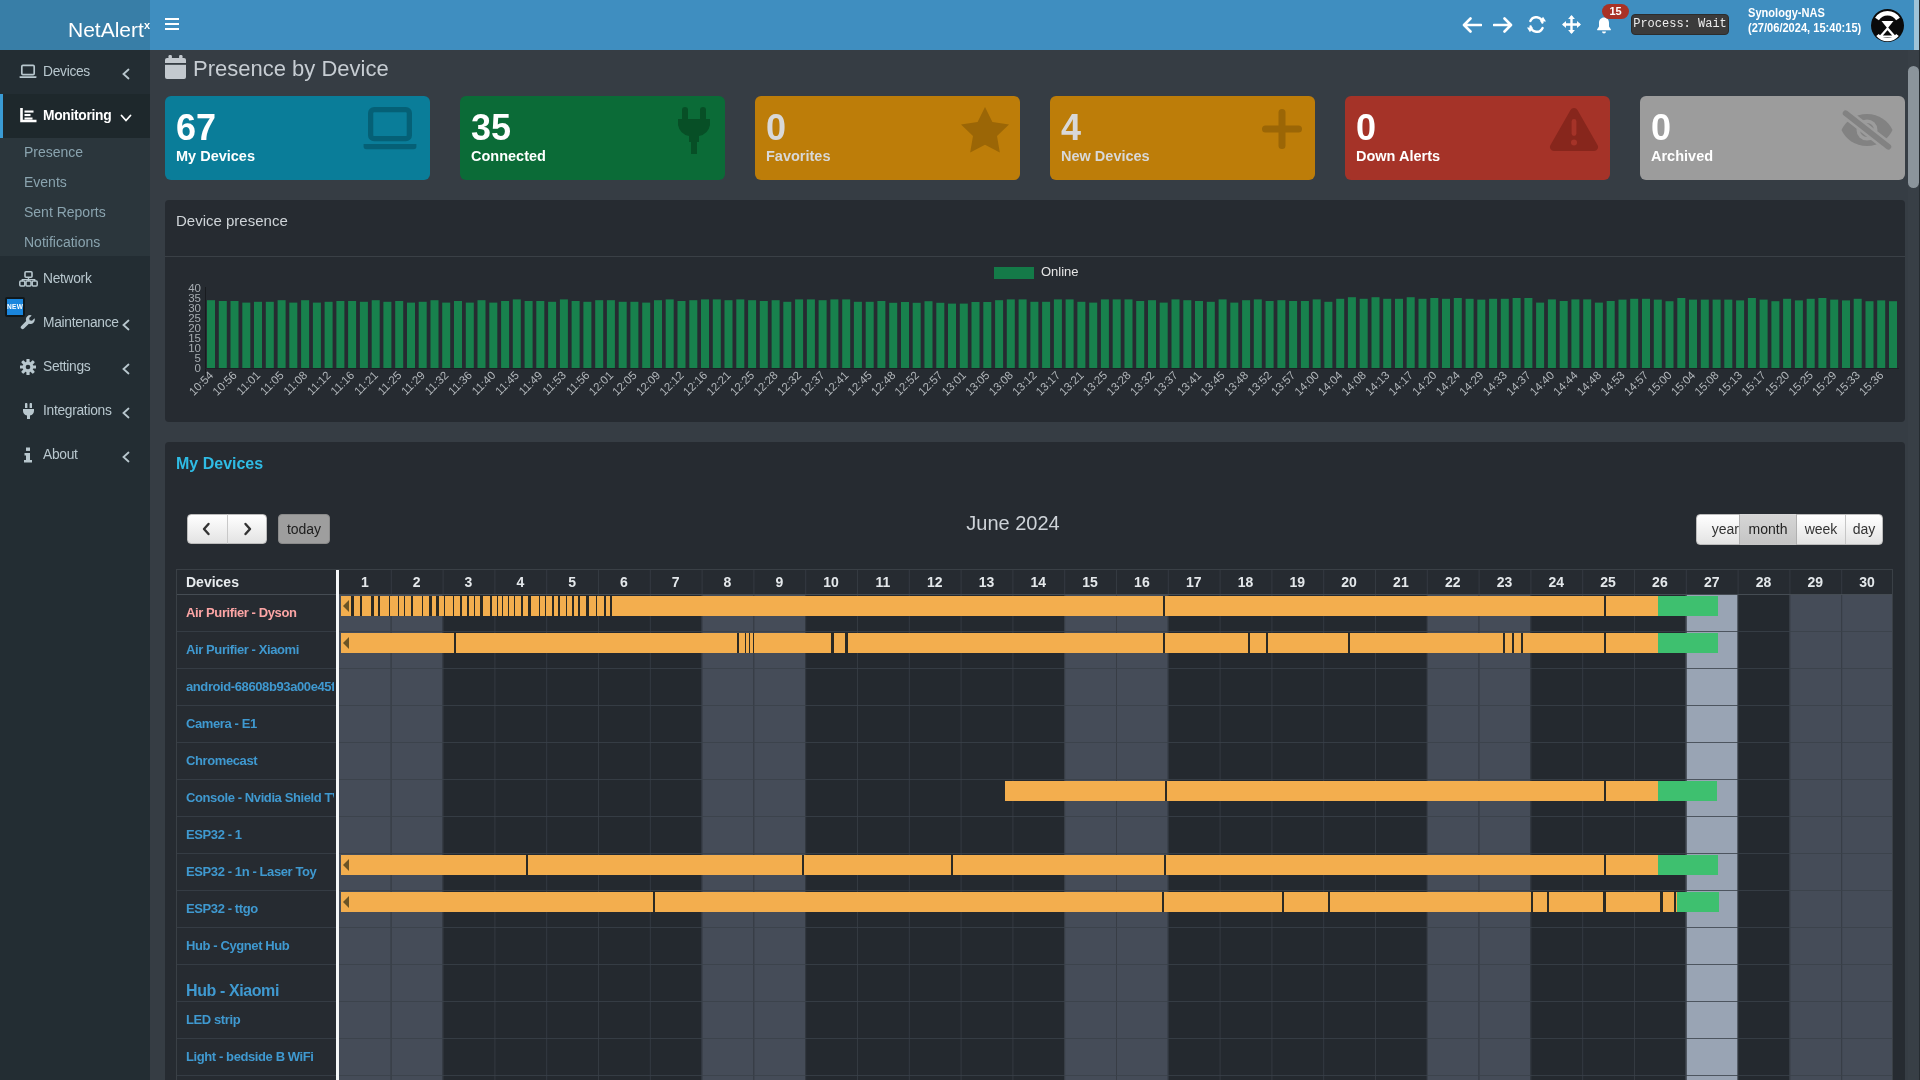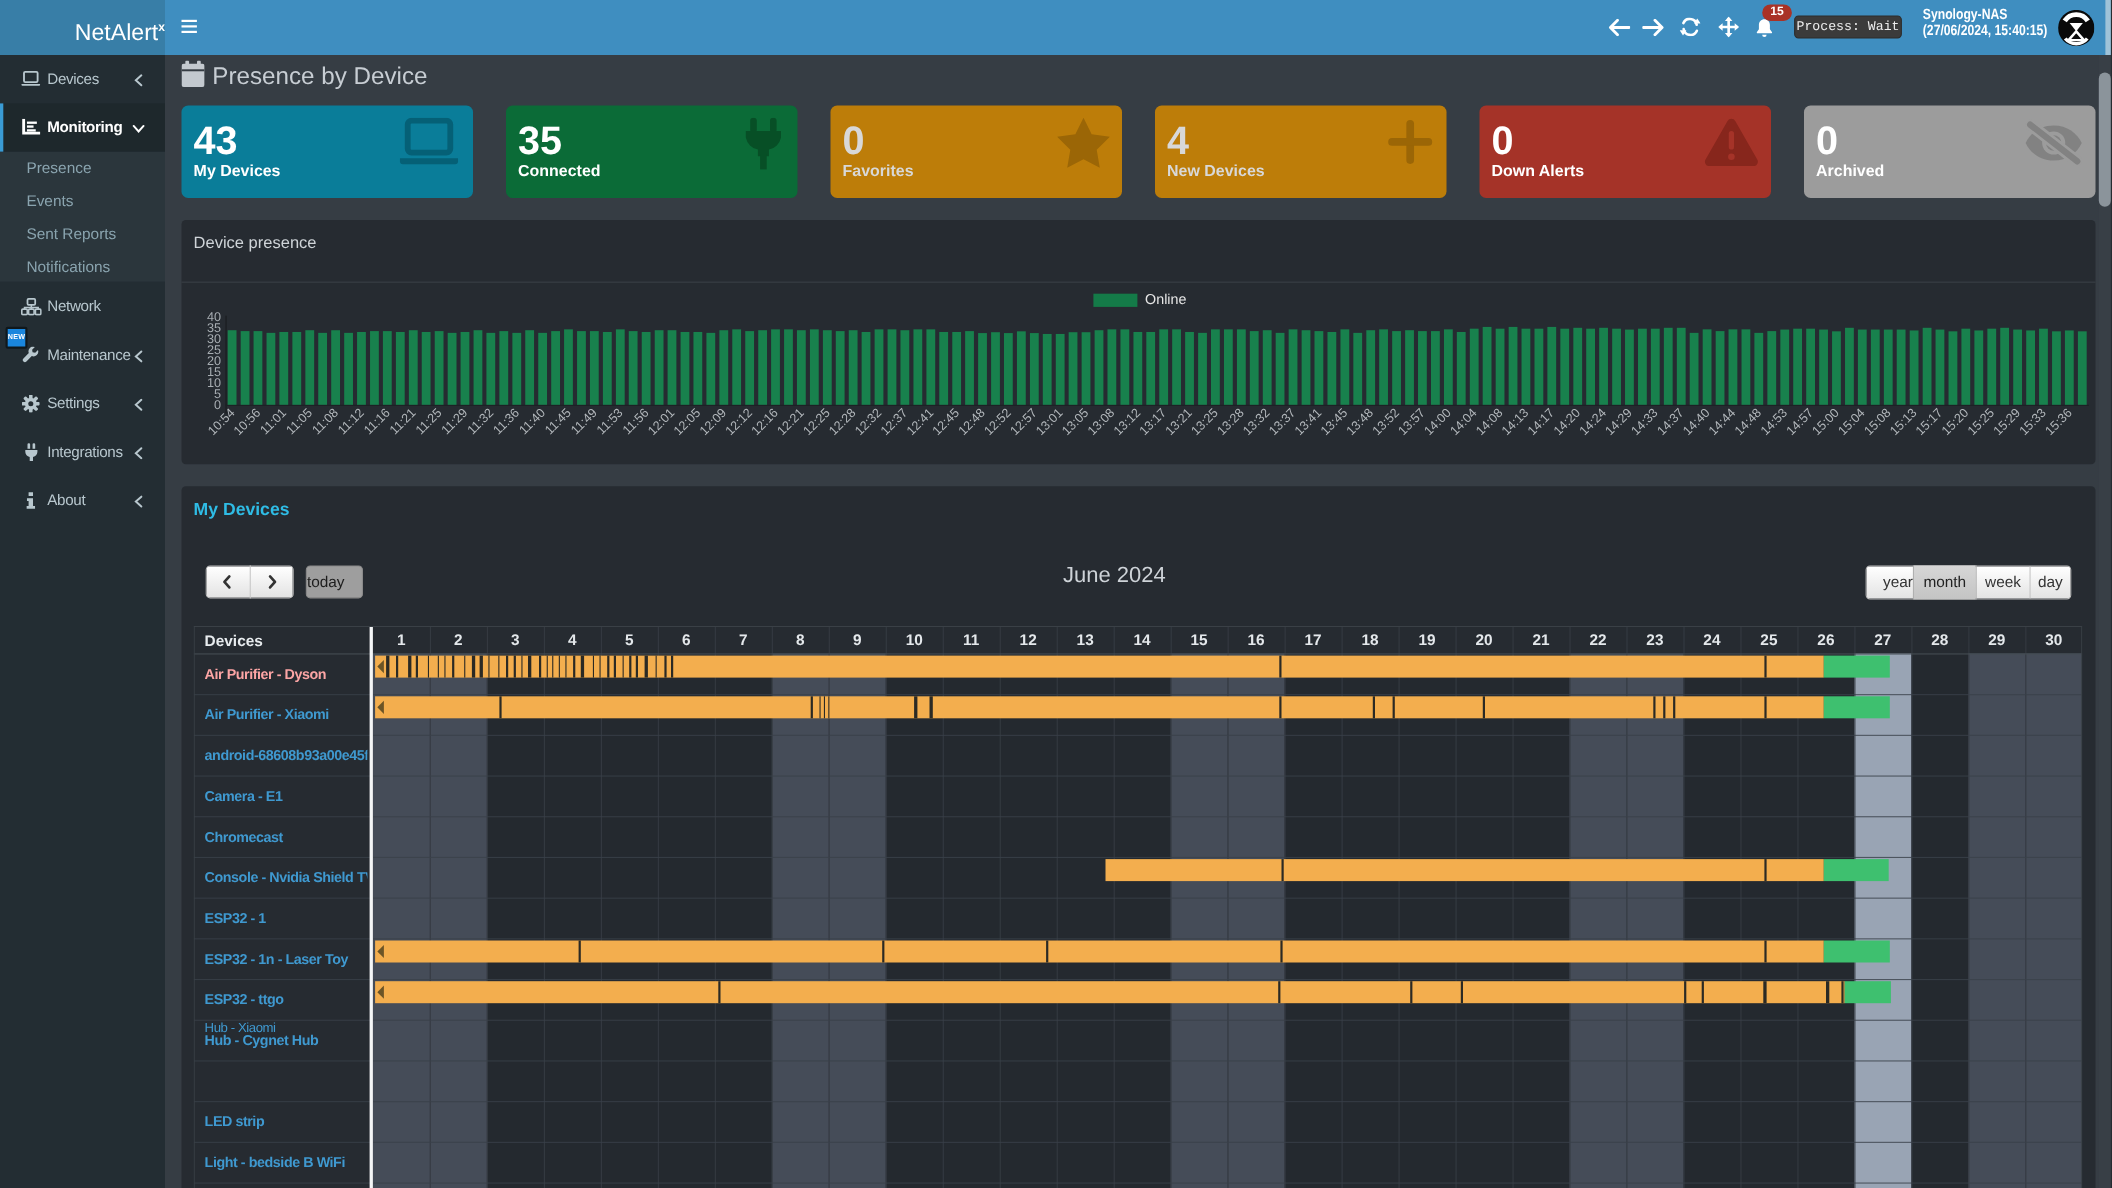--- a/index.html
+++ b/index.html
@@ -137,21 +137,21 @@
 
 <svg style="position:absolute;left:165px;top:55px" width="21" height="24" viewBox="0 0 21 24">
     <rect x="0" y="3" width="21" height="21" rx="2" fill="#c3c9cf"></rect>
     <rect x="3.5" y="0" width="3.4" height="6" rx="1.2" fill="#c3c9cf"></rect>
     <rect x="14.1" y="0" width="3.4" height="6" rx="1.2" fill="#c3c9cf"></rect>
     <rect x="0" y="8" width="21" height="1.8" fill="#363d44"></rect>
   </svg>
 <div style="position:absolute;left:193px;top:56px;font-size:22px;color:#c7cdd3">Presence by Device</div>
 
 <div style="position:absolute;left:165px;top:96px;width:265px;height:84px;background:#0a7d99;border-radius:6px">
-<div style="position:absolute;left:11px;top:10.5px;font-size:36px;font-weight:bold;color:#fff">43</div>
+<div style="position:absolute;left:11px;top:10.5px;font-size:36px;font-weight:bold;color:#fff">67</div>
 <div style="position:absolute;left:11px;top:52px;font-size:14.5px;font-weight:bold;color:#fff">My Devices</div>
 <div style="position:absolute;right:11px;top:11px"><svg width="58" height="44" viewBox="0 0 64 50">
         <rect x="10" y="3" width="44" height="33" rx="4" fill="none" stroke="#056076" stroke-width="6"></rect>
         <path d="M2 42 h60 v3 a3 3 0 0 1 -3 3 h-54 a3 3 0 0 1 -3 -3 z" fill="#056076"></path>
       </svg></div>
 </div>
 <div style="position:absolute;left:460px;top:96px;width:265px;height:84px;background:#0b6b37;border-radius:6px">
 <div style="position:absolute;left:11px;top:10.5px;font-size:36px;font-weight:bold;color:#fff">35</div>
 <div style="position:absolute;left:11px;top:52px;font-size:14.5px;font-weight:bold;color:#fff">Connected</div>
 <div style="position:absolute;right:11px;top:11px"><svg width="40" height="50" viewBox="0 0 40 50">
@@ -438,21 +438,21 @@
 
 <div style="position:absolute;left:176px;top:455px;font-size:16px;font-weight:bold;color:#2fbce5">My Devices</div>
 <div style="position:absolute;left:187px;top:514px;width:80px;height:30px;background:linear-gradient(#ffffff,#e3e3e3);border:1px solid #bbb;border-radius:4px;box-sizing:border-box"></div>
 <div style="position:absolute;left:227px;top:514px;width:1px;height:30px;background:#c8c8c8"></div>
 <div style="position:absolute;left:201px;top:522px"><svg width="12" height="14" viewBox="0 0 12 14">
       <path d="M7.5 2 L3 7 l4.5 5" stroke="#333" stroke-width="2.4" fill="none" stroke-linecap="round" stroke-linejoin="round"></path>
     </svg></div>
 <div style="position:absolute;left:241px;top:522px"><svg width="12" height="14" viewBox="0 0 12 14">
       <path d="M4.5 2 L9 7 l-4.5 5" stroke="#333" stroke-width="2.4" fill="none" stroke-linecap="round" stroke-linejoin="round"></path>
     </svg></div>
-<div style="position:absolute;left:278px;top:514px;width:52px;height:30px;background:#9e9e9e;border:1px solid #8a8a8a;border-radius:4px;box-sizing:border-box;line-height:28px;font-size:14px;color:#1d1d1d">today</div>
+<div style="position:absolute;left:278px;top:514px;width:52px;height:30px;background:#9e9e9e;border:1px solid #8a8a8a;border-radius:4px;box-sizing:border-box;text-align:center;line-height:28px;font-size:14px;color:#1d1d1d">today</div>
 <div style="position:absolute;left:913px;top:512px;width:200px;text-align:center;font-size:20px;font-weight:500;color:#ced3d8">June 2024</div>
 <div style="position:absolute;left:1696px;top:514px;width:187px;height:31px;background:linear-gradient(#ffffff,#e3e3e3);border:1px solid #bbb;border-radius:4px;box-sizing:border-box"></div>
 <div style="position:absolute;left:1739px;top:514px;width:58px;height:31px;background:linear-gradient(#d6d6d6,#c4c4c4);border-left:1px solid #b0b0b0;border-right:1px solid #b0b0b0;box-sizing:border-box"></div>
 <div style="position:absolute;left:1696px;top:514px;width:43px;height:31px;text-align:right;line-height:30px;font-size:14px;color:#333">year</div>
 <div style="position:absolute;left:1739px;top:514px;width:58px;height:31px;text-align:center;line-height:30px;font-size:14px;color:#222">month</div>
 <div style="position:absolute;left:1797px;top:514px;width:48px;height:31px;text-align:center;line-height:30px;font-size:14px;color:#333">week</div>
 <div style="position:absolute;left:1845px;top:514px;width:38px;height:31px;text-align:center;line-height:30px;font-size:14px;color:#333">day</div>
 <div style="position:absolute;left:1845px;top:515px;width:1px;height:29px;background:#c6c6c6"></div>
 
 <svg width="1717" height="511" style="position:absolute;left:176px;top:569px">
@@ -633,19 +633,19 @@
 <div style="position:absolute;left:186px;top:594px;width:148px;height:37px;line-height:37px;overflow:hidden;white-space:nowrap;font-size:13px;letter-spacing:-0.4px;font-weight:bold;color:#fca5a5">Air Purifier - Dyson</div>
 <div style="position:absolute;left:186px;top:631px;width:148px;height:37px;line-height:37px;overflow:hidden;white-space:nowrap;font-size:13px;letter-spacing:-0.4px;font-weight:bold;color:#3f99d0">Air Purifier - Xiaomi</div>
 <div style="position:absolute;left:186px;top:668px;width:148px;height:37px;line-height:37px;overflow:hidden;white-space:nowrap;font-size:13px;letter-spacing:-0.4px;font-weight:bold;color:#3f99d0">android-68608b93a00e45f8</div>
 <div style="position:absolute;left:186px;top:705px;width:148px;height:37px;line-height:37px;overflow:hidden;white-space:nowrap;font-size:13px;letter-spacing:-0.4px;font-weight:bold;color:#3f99d0">Camera - E1</div>
 <div style="position:absolute;left:186px;top:742px;width:148px;height:37px;line-height:37px;overflow:hidden;white-space:nowrap;font-size:13px;letter-spacing:-0.4px;font-weight:bold;color:#3f99d0">Chromecast</div>
 <div style="position:absolute;left:186px;top:779px;width:148px;height:37px;line-height:37px;overflow:hidden;white-space:nowrap;font-size:13px;letter-spacing:-0.4px;font-weight:bold;color:#3f99d0">Console - Nvidia Shield TV</div>
 <div style="position:absolute;left:186px;top:816px;width:148px;height:37px;line-height:37px;overflow:hidden;white-space:nowrap;font-size:13px;letter-spacing:-0.4px;font-weight:bold;color:#3f99d0">ESP32 - 1</div>
 <div style="position:absolute;left:186px;top:853px;width:148px;height:37px;line-height:37px;overflow:hidden;white-space:nowrap;font-size:13px;letter-spacing:-0.4px;font-weight:bold;color:#3f99d0">ESP32 - 1n - Laser Toy</div>
 <div style="position:absolute;left:186px;top:890px;width:148px;height:37px;line-height:37px;overflow:hidden;white-space:nowrap;font-size:13px;letter-spacing:-0.4px;font-weight:bold;color:#3f99d0">ESP32 - ttgo</div>
 <div style="position:absolute;left:186px;top:927px;width:148px;height:37px;line-height:37px;overflow:hidden;white-space:nowrap;font-size:13px;letter-spacing:-0.4px;font-weight:bold;color:#3f99d0">Hub - Cygnet Hub</div>
-<div style="position:absolute;left:186px;top:916px;width:148px;height:37px;line-height:37px;overflow:hidden;white-space:nowrap;font-size:12px;letter-spacing:-0.4px;font-weight:normal;color:#3f99d0">Hub - Xiaomi</div>
+<div style="position:absolute;left:186px;top:972px;width:148px;height:37px;line-height:37px;overflow:hidden;white-space:nowrap;font-size:16px;letter-spacing:-0.4px;font-weight:bold;color:#3f99d0">Hub - Xiaomi</div>
 <div style="position:absolute;left:186px;top:1001px;width:148px;height:37px;line-height:37px;overflow:hidden;white-space:nowrap;font-size:13px;letter-spacing:-0.4px;font-weight:bold;color:#3f99d0">LED strip</div>
 <div style="position:absolute;left:186px;top:1038px;width:148px;height:37px;line-height:37px;overflow:hidden;white-space:nowrap;font-size:13px;letter-spacing:-0.4px;font-weight:bold;color:#3f99d0">Light - bedside B WiFi</div>
 
 <div style="position:absolute;left:1914px;top:0;width:5px;height:50px;background:#9fc3d8"></div>
 <div style="position:absolute;left:1908px;top:50px;width:12px;height:1030px;background:#383f46"></div>
 <div style="position:absolute;left:1908px;top:66px;width:11px;height:122px;background:#8b949b;border-radius:6px"></div>
 <div style="position:absolute;left:1919px;top:0;width:1px;height:1080px;background:#262c31"></div>
 </body></html>

